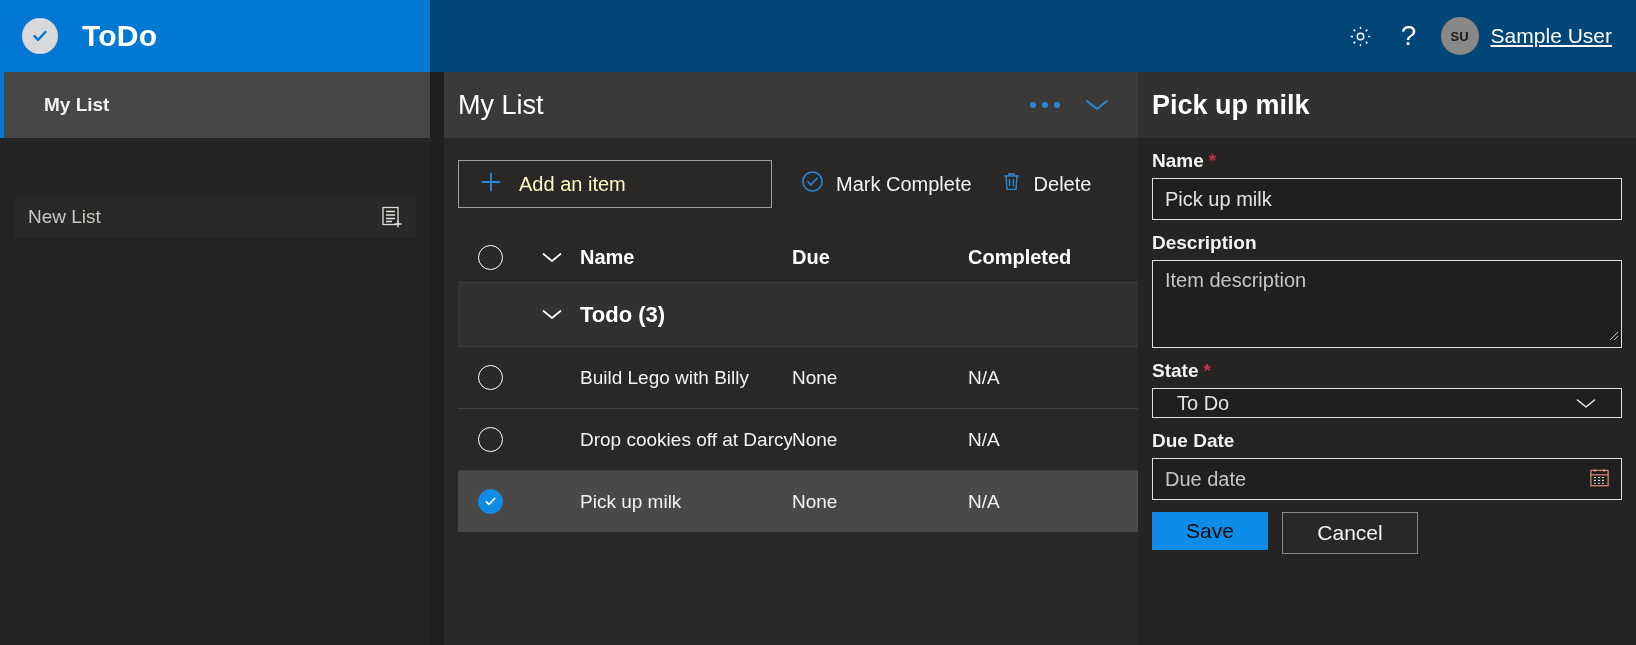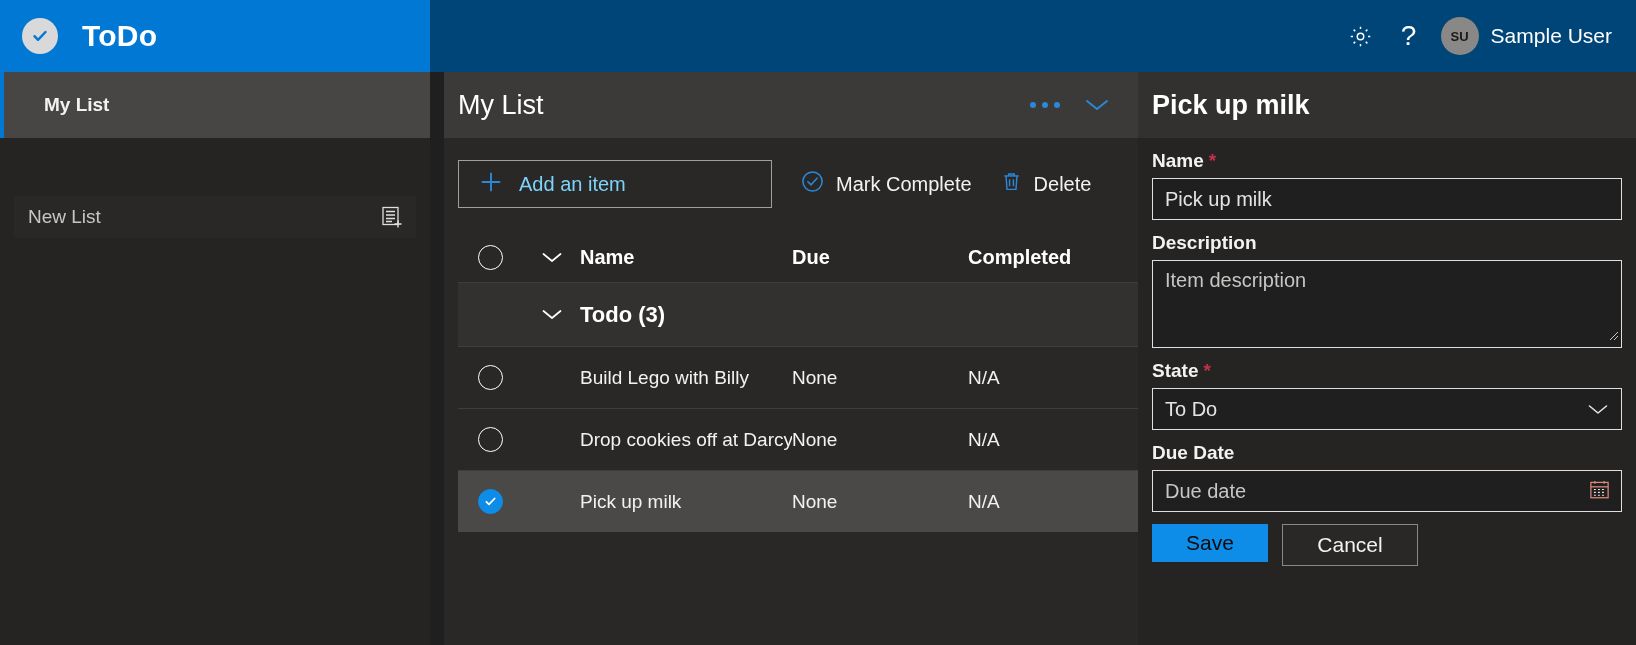--- a/index.html
+++ b/index.html
@@ -30,21 +30,21 @@
   .tb-icon {
     width: 48px; height: 48px; display: flex; align-items: center; justify-content: center;
     color: #ffffff; cursor: pointer;
   }
   .tb-help { font-size: 28px; color: #fff; line-height: 1; font-weight: 400; }
   .avatar {
     width: 38px; height: 38px; border-radius: 50%; background: #8a8886;
     display: flex; align-items: center; justify-content: center;
     color: #1b1a19; font-size: 13px; font-weight: 600; margin-left: 8px; margin-right: 12px;
   }
-  .user-name { color: #ffffff; font-size: 21px; font-weight: 400; }
+  .user-name { color: #ffffff; font-size: 21px; font-weight: 400; text-decoration: underline; }
 
   
   .body { flex: 1; display: flex; min-height: 0; border-radius: 22px; }
 
   
   .sidebar {
     width: 430px; background: #252423; display: flex; flex-direction: column;
     flex: 0 0 430px;
   }
   .nav-item {
@@ -84,21 +84,21 @@
   .dots { display: flex; gap: 6px; cursor: pointer; padding: 6px; }
   .dots i { width: 6px; height: 6px; border-radius: 50%; background: #2b88d8; display: block; }
   .chev-btn { cursor: pointer; display: flex; align-items: center; padding: 4px; }
 
   .toolbar {
     display: flex; align-items: center; padding: 22px 14px 0 14px; gap: 28px;
   }
   .add-item {
     width: 314px; height: 48px; border: 1px solid #a19f9d; background: transparent;
     display: flex; align-items: center; gap: 16px; padding-left: 20px; cursor: pointer;
-    color: #7dd3fc; font-size: 20px;
+    color: #fef9c3; font-size: 20px;
   }
   .tb-cmd {
     display: flex; align-items: center; gap: 11px; cursor: pointer;
     color: #f3f2f1; font-size: 20px;
   }
 
   .grid { margin-top: 24px; padding-left: 14px; }
   .grid-head {
     display: flex; align-items: center; height: 50px;
     color: #ffffff; font-size: 20px; font-weight: 600;
@@ -153,22 +153,22 @@
   .txt-input::placeholder { color: #c8c6c4; opacity: 1; }
   .txt-area {
     width: 100%; height: 88px; background: #1f1f1f; border: 1px solid #e1dfdd;
     color: #c8c6c4; font-size: 20px; padding: 8px 12px; outline: none; resize: none;
     font-family: "Liberation Sans", sans-serif; display: block;
   }
   .txt-area::placeholder { color: #c8c6c4; opacity: 1; }
   .resize-grip { position: absolute; right: 3px; bottom: 3px; pointer-events: none; }
   .field { margin-bottom: 12px; position: relative; }
   .select-box {
-    width: 100%; height: 42px; background: #1f1f1f; border: 1px solid #e1dfdd;
-    color: #e6e4e2; font-size: 20px; padding: 0 12px; display: flex;
+    width: 100%; height: 30px; background: #1f1f1f; border: 1px solid #e1dfdd;
+    color: #e6e4e2; font-size: 20px; padding: 0 24px; display: flex;
     align-items: center; justify-content: space-between; cursor: pointer;
   }
   .date-box {
     width: 100%; height: 42px; background: #1f1f1f; border: 1px solid #e1dfdd;
     display: flex; align-items: center; padding: 0 10px 0 12px; cursor: text;
   }
   .date-box input {
     flex: 1; background: transparent; border: none; outline: none; color: #c8c6c4;
     font-size: 20px; font-family: "Liberation Sans", sans-serif;
   }

